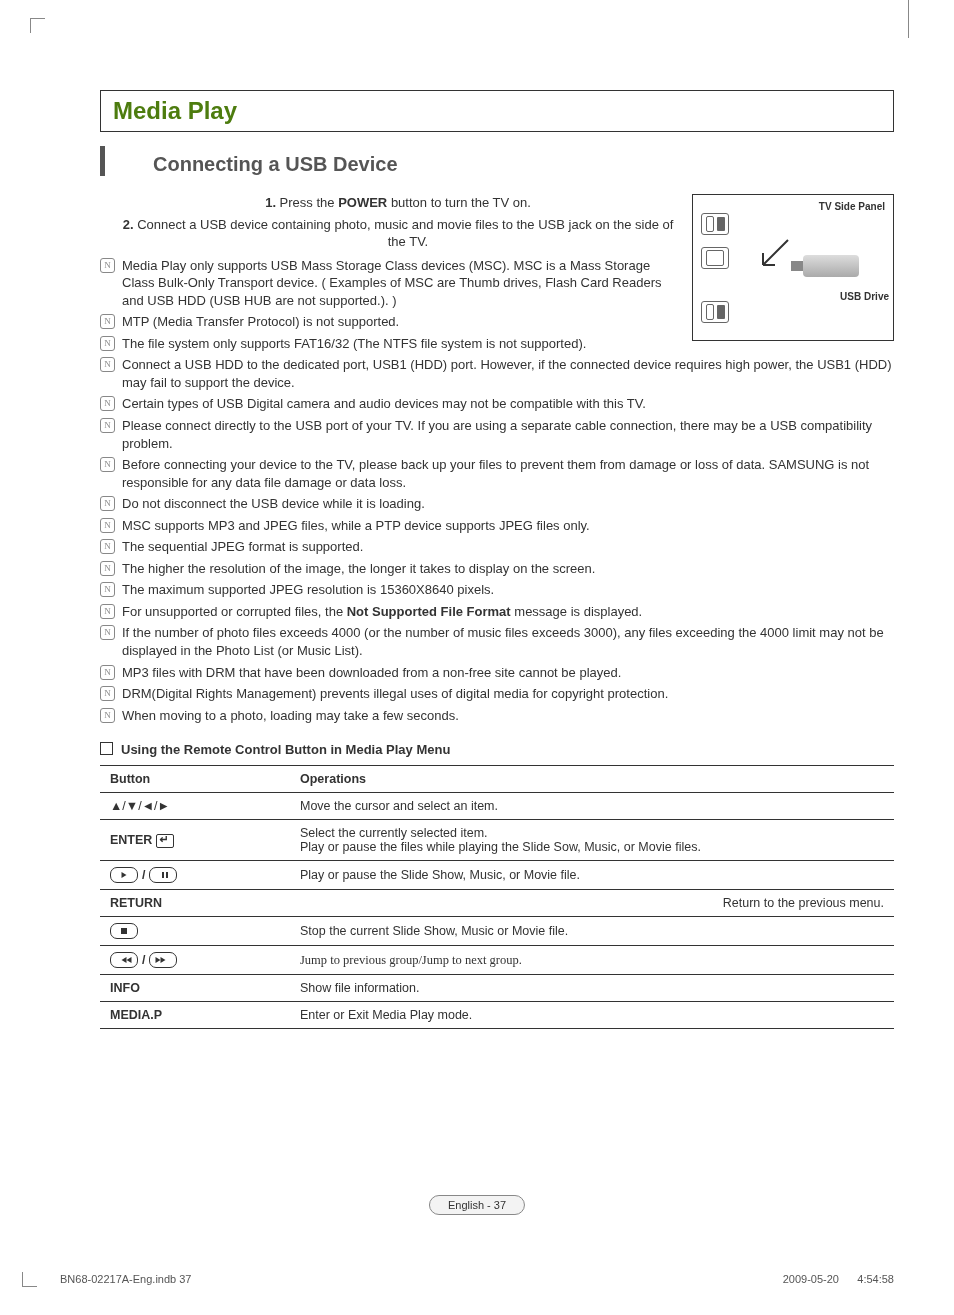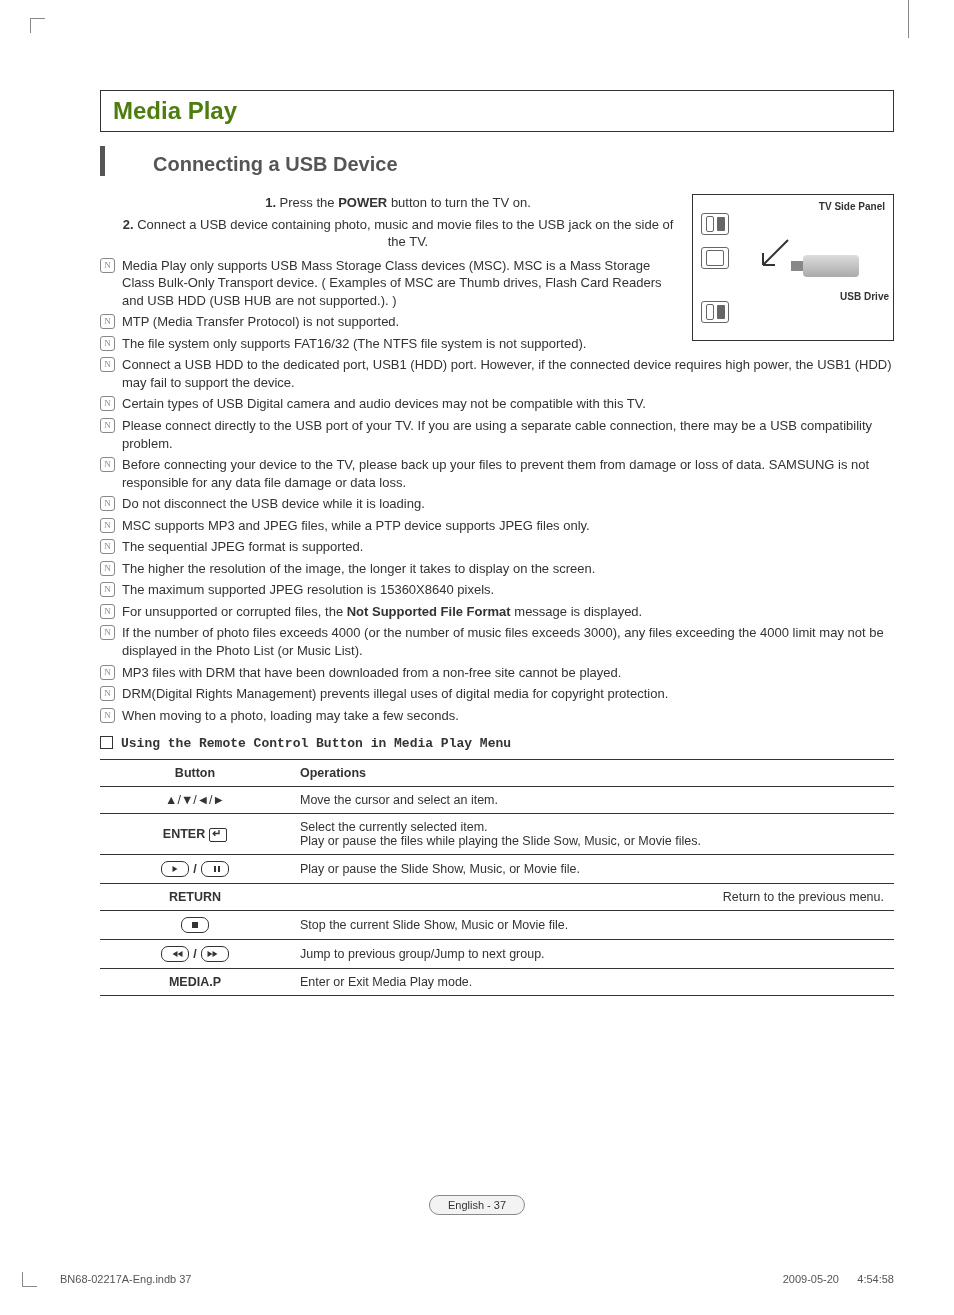--- a/index.html
+++ b/index.html
@@ -69,31 +69,31 @@
   ol.steps li .num { font-weight:bold; }
   ul.notes { list-style:none; margin:0; padding:0;}
   ul.notes li { position:relative; padding-left:22px; margin-bottom:4px; line-height:1.35;}
   ul.notes li::before {
     content:"N"; position:absolute; left:0; top:1px;
     width:13px; height:13px; border:1px solid #888; border-radius:3px;
     font-size:9px; text-align:center; line-height:13px; color:#888;
     font-family: serif;
   }
   ul.notes.narrow li { margin-right:220px; }
-  .sub-heading { display:flex; font-weight:bold; margin:12px 0 8px 0;font-family:Liberation Mono, monospace;}
+  .sub-heading { display:flex; font-weight:bold; margin:18px 0 8px 0;}
   .sub-heading .box { width:11px; height:11px; border:1.5px solid #333; margin-right:8px;}
   table.remote {
     width:100%; border-collapse:collapse; font-size:12.5px;
   }
   table.remote th, table.remote td {
     border-top:1px solid #333; border-bottom:1px solid #333;
     padding:6px 10px; text-align:left;
   }
   table.remote th { font-weight:bold; background:#fff;}
-  table.remote td:first-child, table.remote th:first-child { width:170px; text-align:center; font-weight:bold;}
+  table.remote td:first-child, table.remote th:first-child { width:170px; font-weight:bold;}
   .btn-glyph { font-weight:normal; font-family: Arial;}
   .pill { display:inline-block; min-width:26px; height:14px; border:1.2px solid #333; border-radius:7px; vertical-align:middle; position:relative;}
   .pill.play::after { content:""; position:absolute; left:50%; top:50%; transform:translate(-50%,-50%); border-left:5px solid #333; border-top:3px solid transparent; border-bottom:3px solid transparent;}
   .pill.pause::after { content:""; position:absolute; left:50%; top:50%; transform:translate(-50%,-50%); width:2px; height:6px; background:#333; box-shadow:4px 0 0 #333;}
   .pill.stop::after { content:""; position:absolute; left:50%; top:50%; transform:translate(-50%,-50%); width:6px; height:6px; background:#333;}
   .pill.prev::after { content:""; position:absolute; left:50%; top:50%; transform:translate(-50%,-50%); border-right:5px solid #333; border-top:3px solid transparent; border-bottom:3px solid transparent;}
   .pill.prev::before { content:""; position:absolute; left:calc(50% + 5px); top:50%; transform:translate(-50%,-50%); border-right:5px solid #333; border-top:3px solid transparent; border-bottom:3px solid transparent;}
   .pill.next::after { content:""; position:absolute; left:50%; top:50%; transform:translate(-50%,-50%); border-left:5px solid #333; border-top:3px solid transparent; border-bottom:3px solid transparent;}
   .pill.next::before { content:""; position:absolute; left:calc(50% - 5px); top:50%; transform:translate(-50%,-50%); border-left:5px solid #333; border-top:3px solid transparent; border-bottom:3px solid transparent;}
   .enter-icon { display:inline-block; width:16px; height:12px; border:1.2px solid #333; border-radius:2px; vertical-align:middle; position:relative; margin-left:4px;}
@@ -204,21 +204,25 @@
             <tr>
               <td><b>RETURN</b></td>
               <td style="font-weight: normal; text-align: right;">Return to the previous menu.</td>
             </tr>
             <tr>
               <td><span class="pill stop"></span></td>
               <td style="font-weight: normal;">Stop the current Slide Show, Music or Movie file.</td>
             </tr>
             <tr>
               <td><span class="pill prev"></span><span class="slash">/</span><span class="pill next"></span></td>
-              <td style="font-weight: normal;">Jump to previous group/Jump to next group.</td>
+              <td style="font-weight: normal; font-family: Liberation Serif, serif;">Jump to previous group/Jump to next group.</td>
+            </tr>
+            <tr>
+              <td><b>INFO</b></td>
+              <td style="font-weight: normal;">Show file information.</td>
             </tr>
             <tr>
               <td><b>MEDIA.P</b></td>
               <td style="font-weight: normal;">Enter or Exit Media Play mode.</td>
             </tr>
           </tbody>
       </table>
 
     </div>
   </div>

